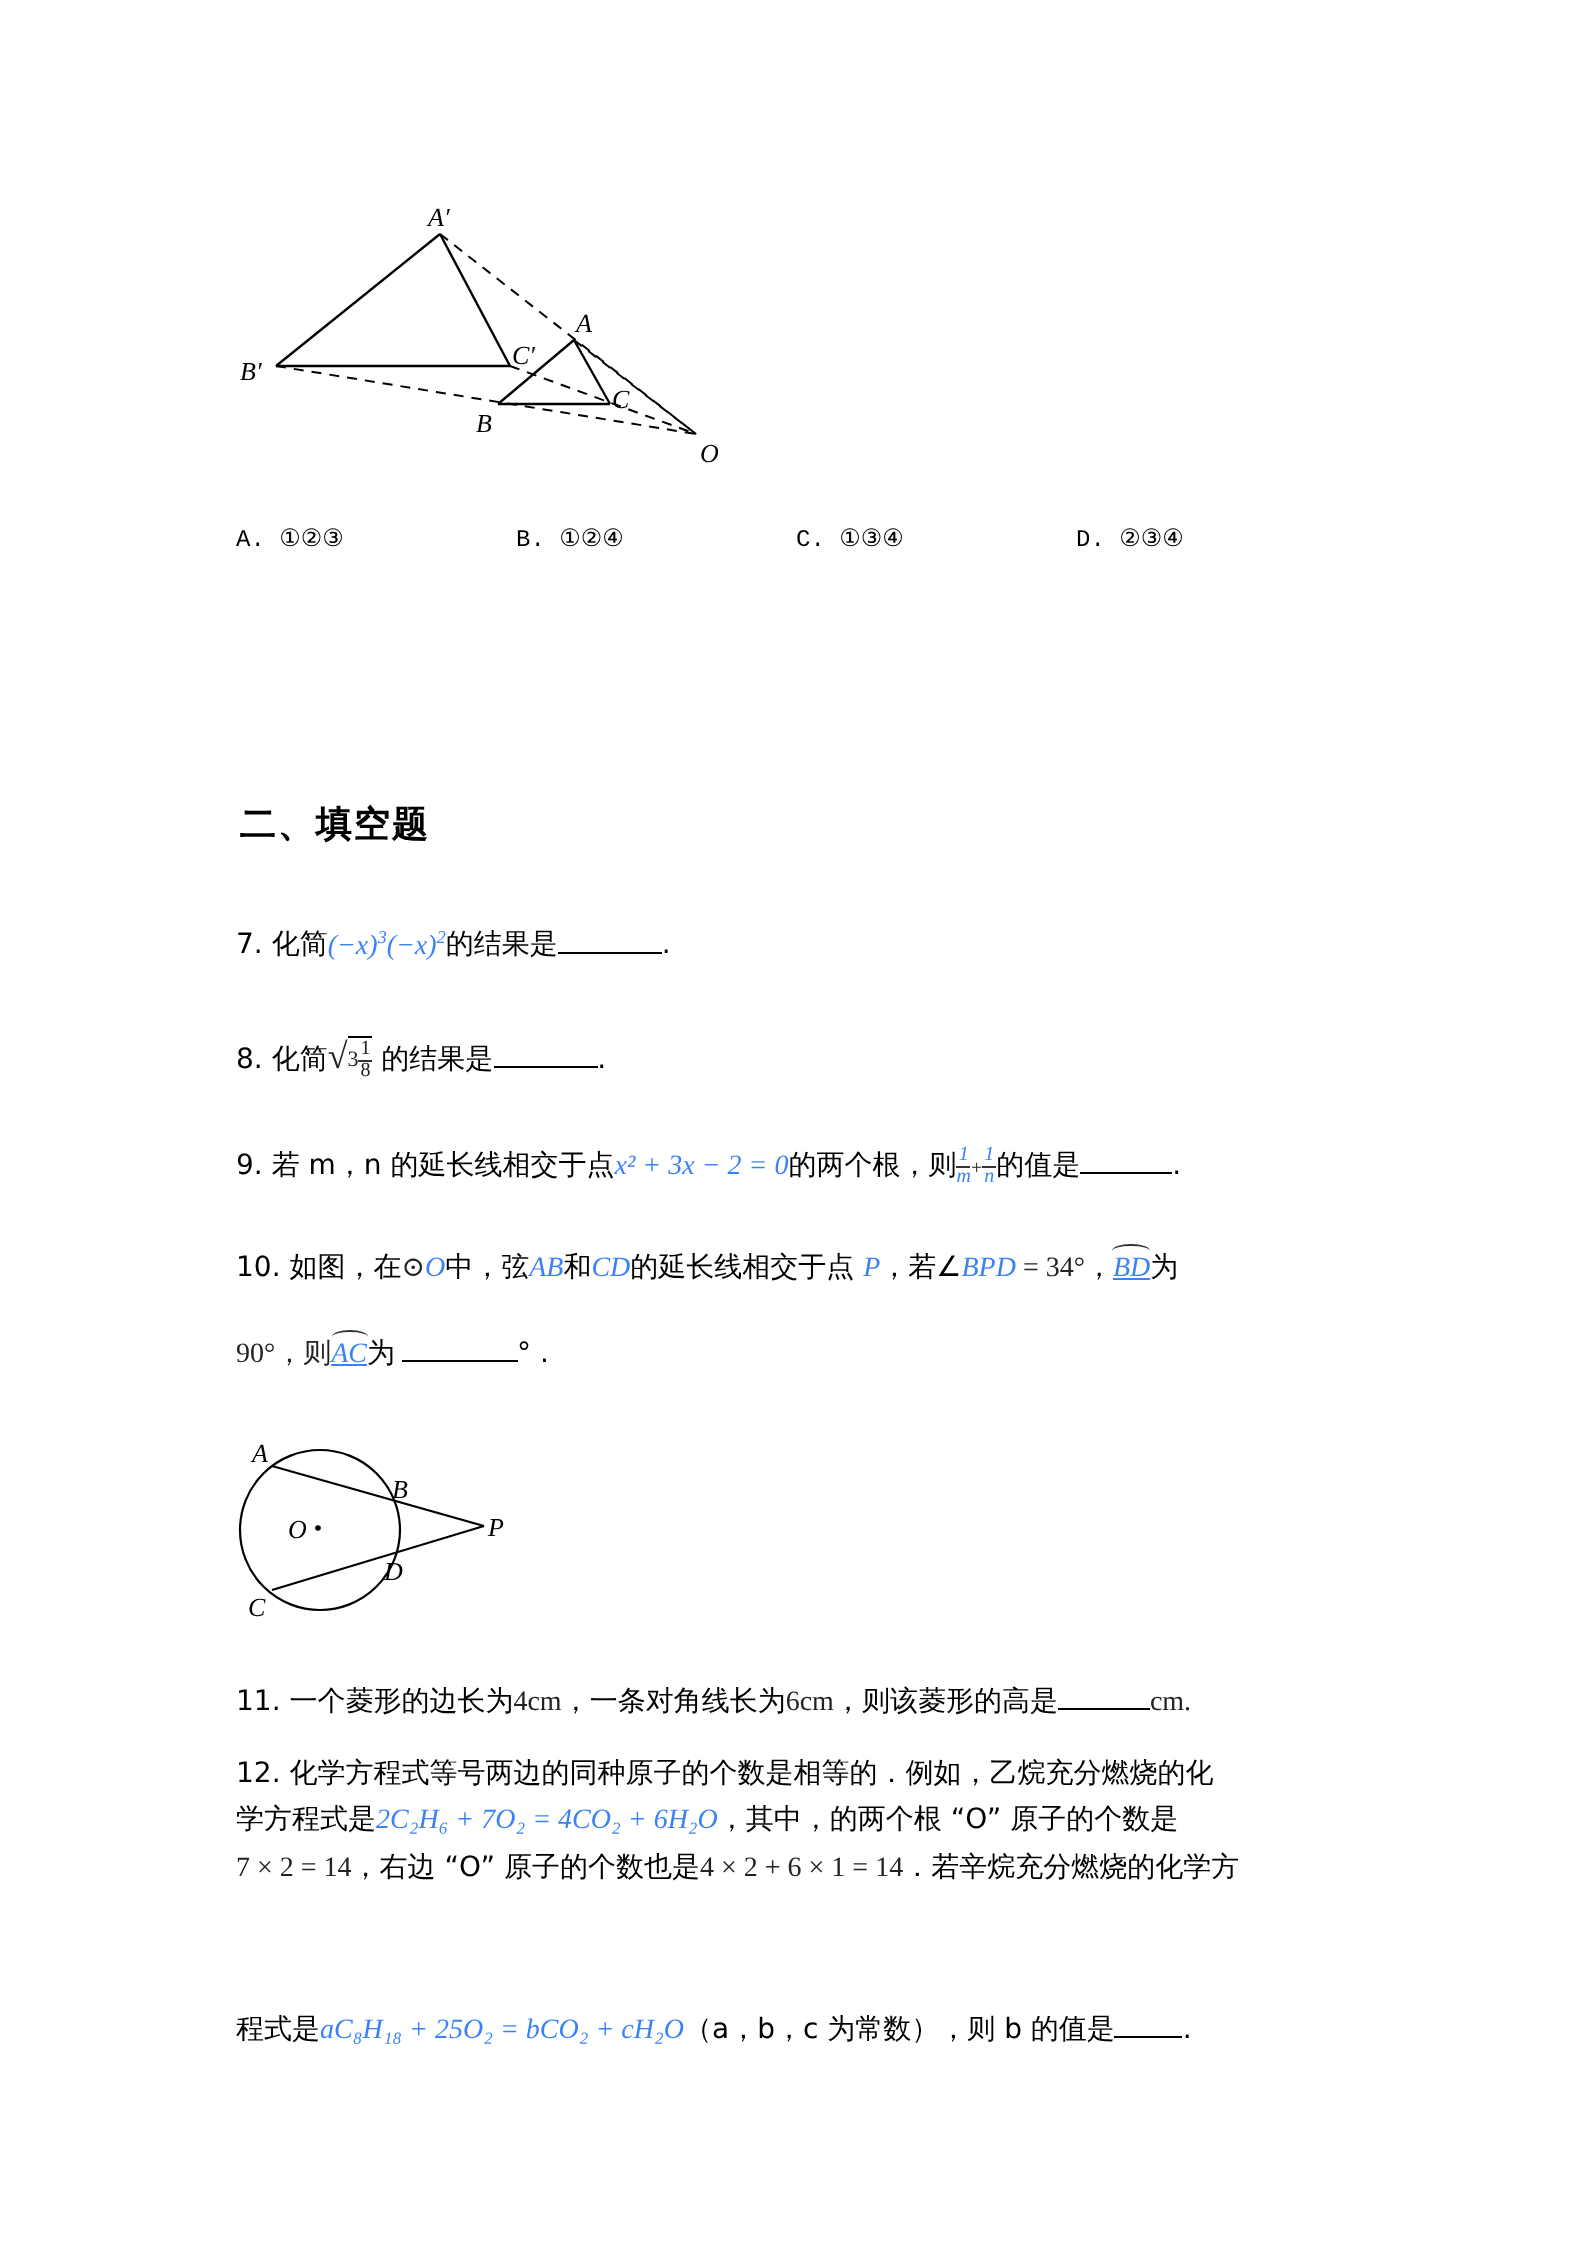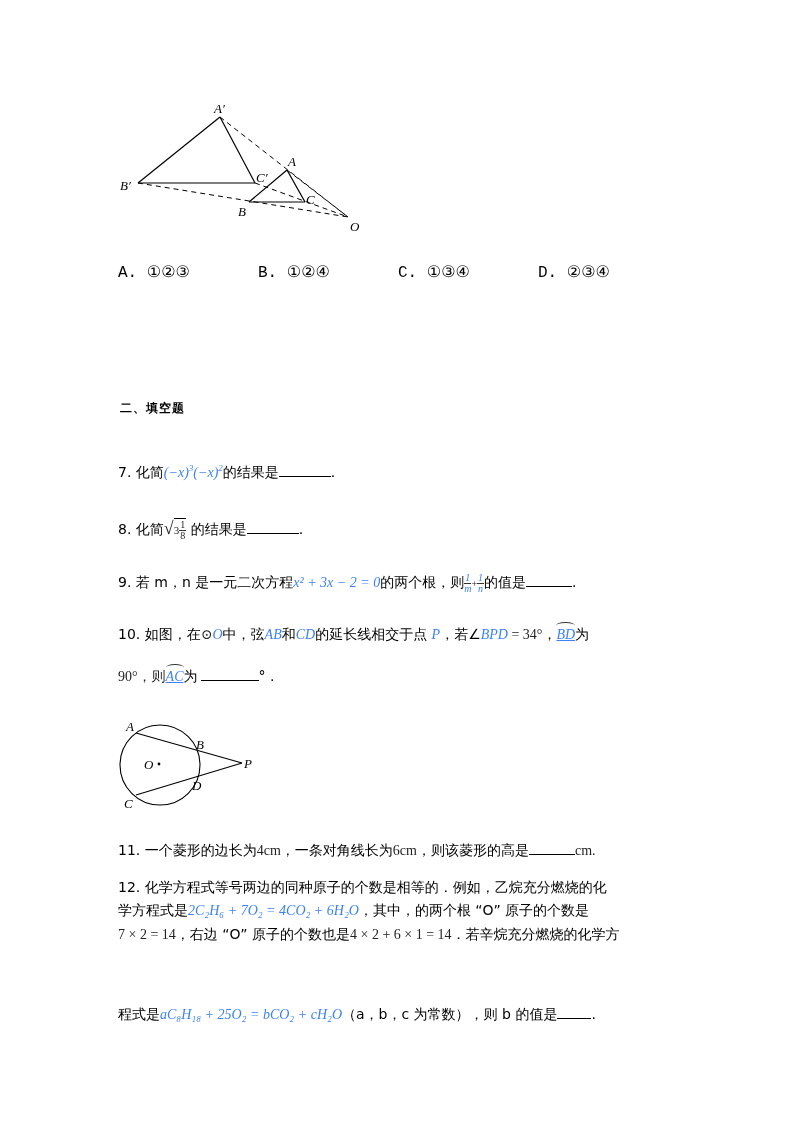--- a/index.html
+++ b/index.html
@@ -1,23 +1,23 @@
 <!DOCTYPE html>
 <html><head>
 <meta charset="utf-8">
 <style>
   html, body { margin: 0; padding: 0; background: #ffffff; }
   body { width: 794px; height: 1123px; position: relative; overflow: hidden;
          font-family: "DejaVu Serif", "Liberation Serif", serif; color: #000; }
   .abs { position: absolute; }
   .fig1 { left: 110px; top: 95px; width: 270px; height: 145px; }
-  .choices { left: 118px; top: 262px; width: 540px; height: 24px; font-size: 16px;
+  .choices { left: 118px; top: 262px; width: 540px; height: 24px; font-size: 12px;
              font-family: "Liberation Mono", "DejaVu Sans Mono", monospace; }
   .choice { position: absolute; top: 0; white-space: nowrap; }
-  .section-title { left: 120px; top: 400px; font-size: 12px; font-weight: bold;
+  .section-title { left: 120px; top: 400px; font-size: 18px; font-weight: bold;
                    font-family: "DejaVu Sans", sans-serif; letter-spacing: 1px; }
   .q { left: 118px; font-size: 14px; white-space: nowrap; line-height: 20px; }
   .math { font-family: "Liberation Serif", "DejaVu Serif", serif; font-style: italic; color: #3b82f6; }
   .mathn { font-family: "Liberation Serif", "DejaVu Serif", serif; color: #222; }
   sup, sub { font-size: 9px; }
   .blank { display: inline-block; border-bottom: 1px solid #000; height: 14px; vertical-align: baseline; }
   .frac { display: inline-block; vertical-align: middle; text-align: center; font-size: 10px; line-height: 10px; font-family: "Liberation Serif", serif; }
   .frac span { display: block; }
   .frac .num { border-bottom: 0.8px solid #333; padding: 0 1px; }
   .arc { position: relative; display: inline-block; text-decoration: underline; }
@@ -83,21 +83,21 @@
 </div>
 
 <div class="abs q cn" style="top:518px">
   <span>8.</span>
   <span>化简</span><span class="sqrt mathn"><span style="font-size:18px">√</span><span style="border-top:1px solid #000; display:inline-block; padding-top:1px"><span style="font-size:11px; vertical-align:top">3</span><span class="frac"><span class="num">1</span><span>8</span></span></span></span>
   <span>的结果是</span><span class="blank" style="width:52px"></span><span>.</span>
 </div>
 
 <div class="abs q cn" style="top:572px">
   <span>9.</span>
-  <span>若 m，n 是一元二次方程</span><span class="math">x² + 3x − 2 = 0</span><span>的两个根，则</span><span class="frac math"><span class="num">1</span><span>m</span></span><span class="mathn" style="font-size:10px">+</span><span class="frac math"><span class="num">1</span><span>n</span></span><span>的值是</span><span class="blank" style="width:46px"></span><span>.</span>
+  <span>若 m，n 的延长线相交于点</span><span class="math">x² + 3x − 2 = 0</span><span>的两个根，则</span><span class="frac math"><span class="num">1</span><span>m</span></span><span class="mathn" style="font-size:10px">+</span><span class="frac math"><span class="num">1</span><span>n</span></span><span>的值是</span><span class="blank" style="width:46px"></span><span>.</span>
 </div>
 
 <div class="abs q cn" style="top:624px">
   <span>10.</span>
   <span>如图，在</span><span class="mathn">⊙</span><span class="math">O</span><span>中，弦</span><span class="math">AB</span><span>和</span><span class="math">CD</span><span>的延长线相交于点</span> <span class="math">P</span><span>，若∠</span><span class="math">BPD</span><span class="mathn"> = 34°</span><span>，</span><span class="math arc">BD</span><span>为</span>
 </div>
 <div class="abs q cn" style="top:666px">
   <span class="mathn">90°，则</span><span class="math arc">AC</span><span>为</span><span class="blank" style="width:58px; margin-left:3px"></span><span>° .</span>
 </div>
 

